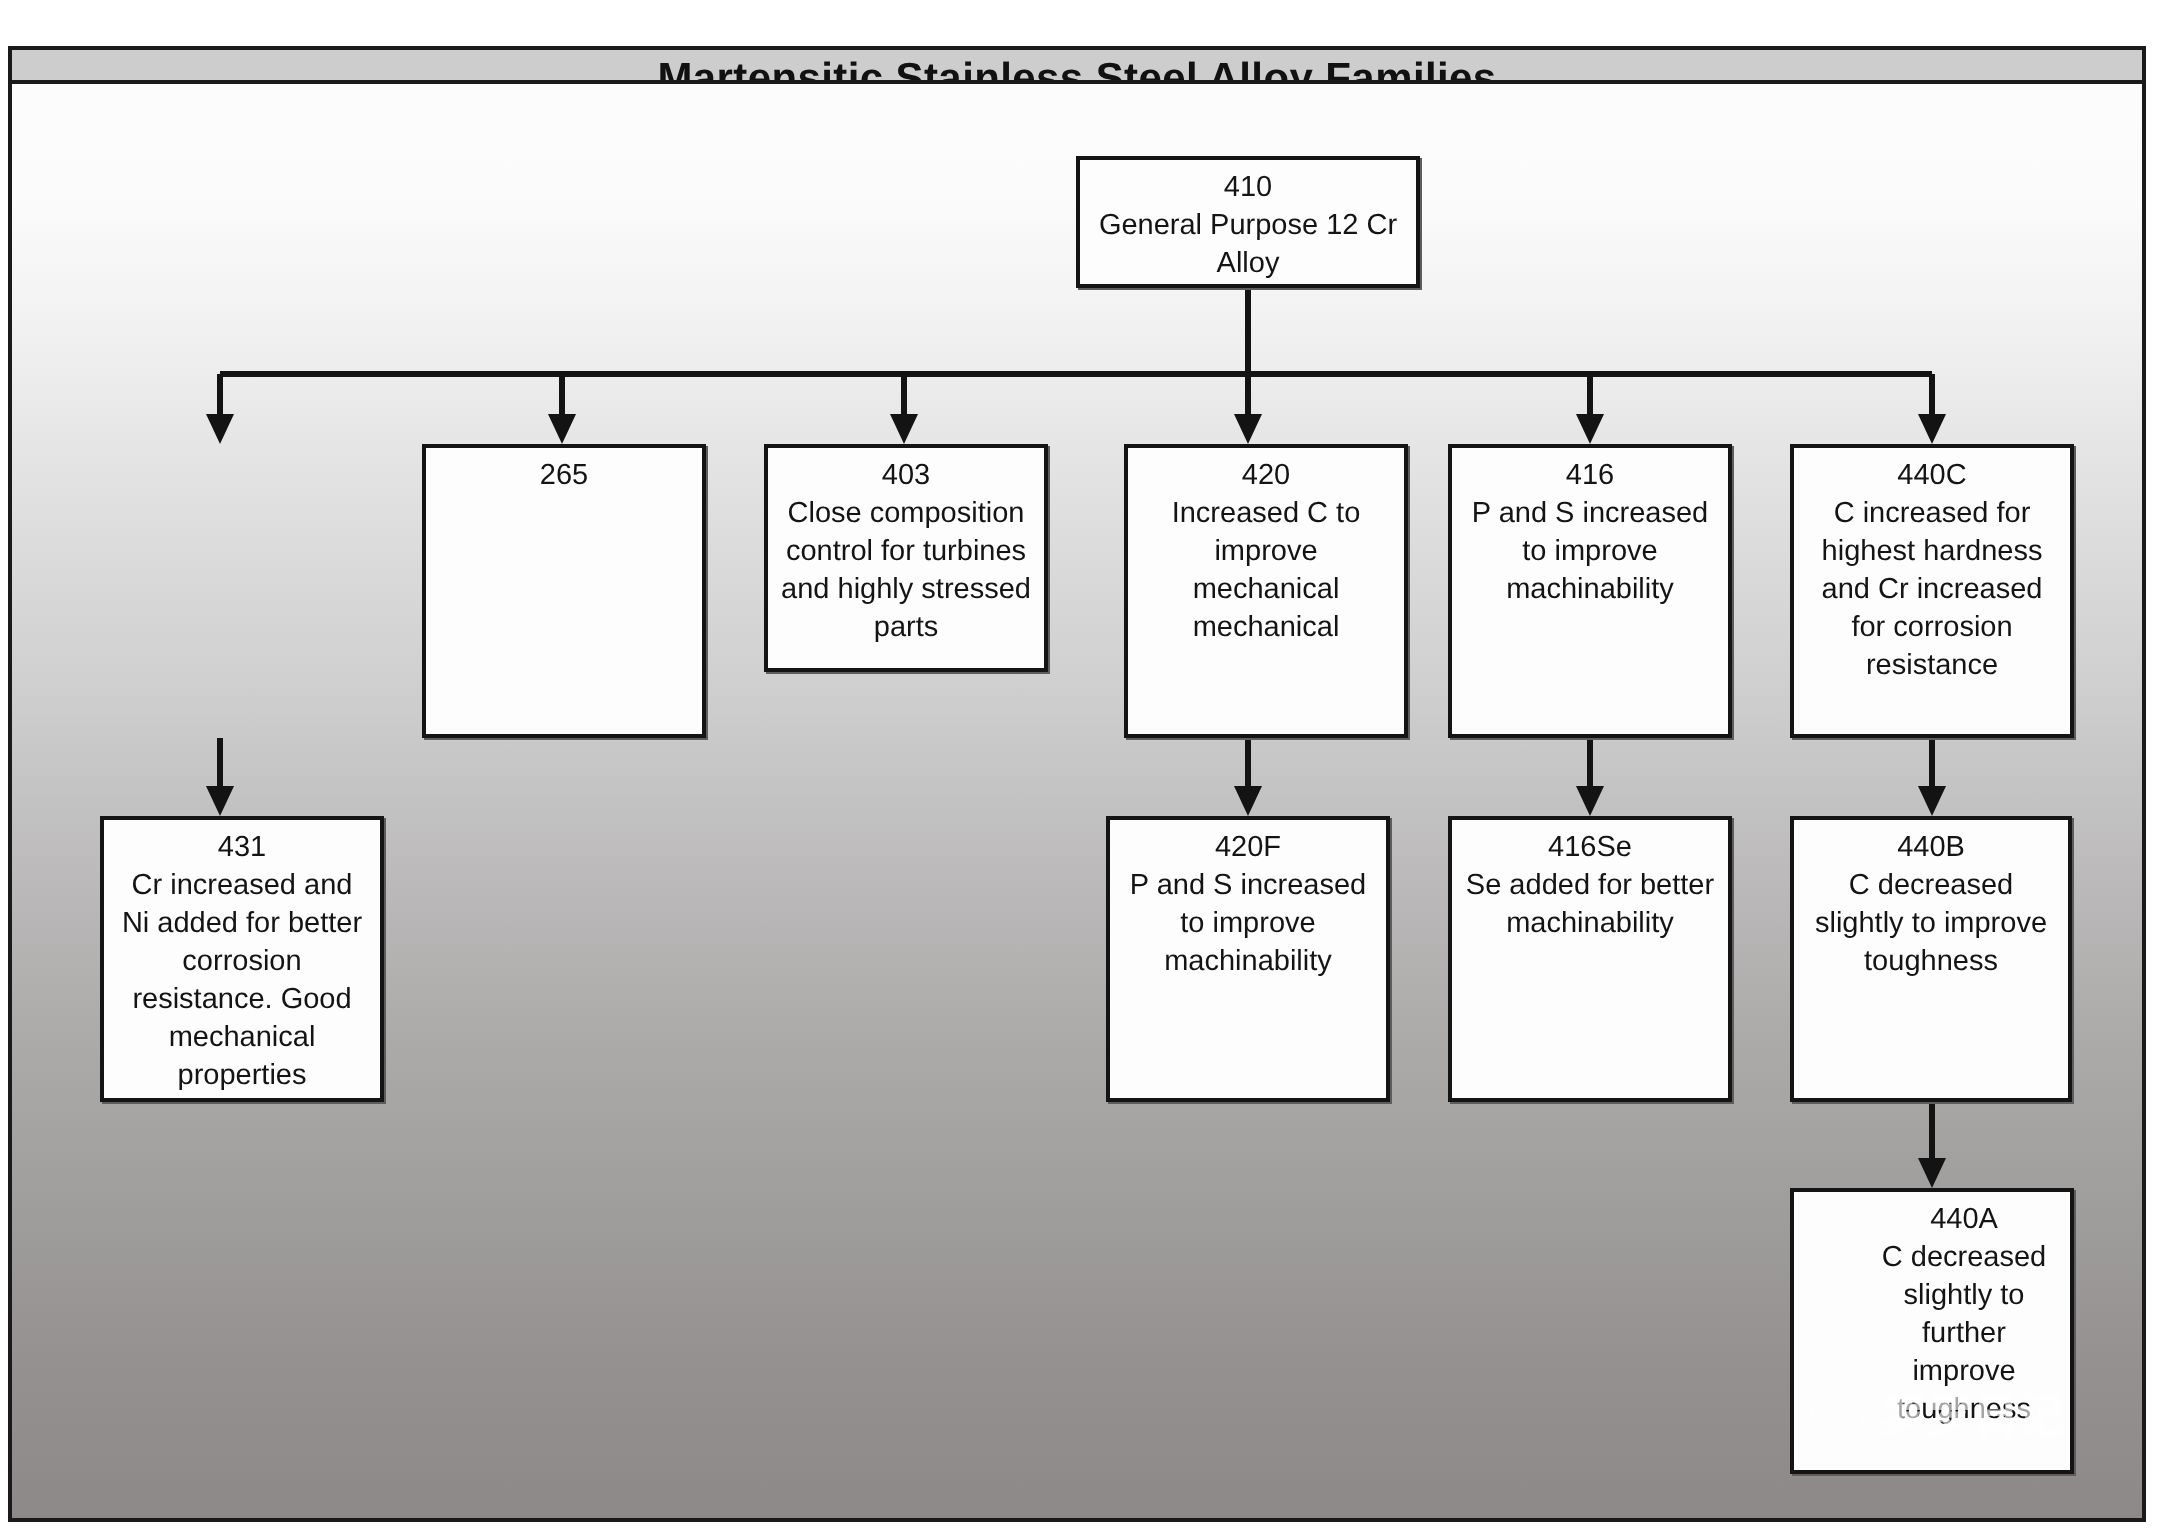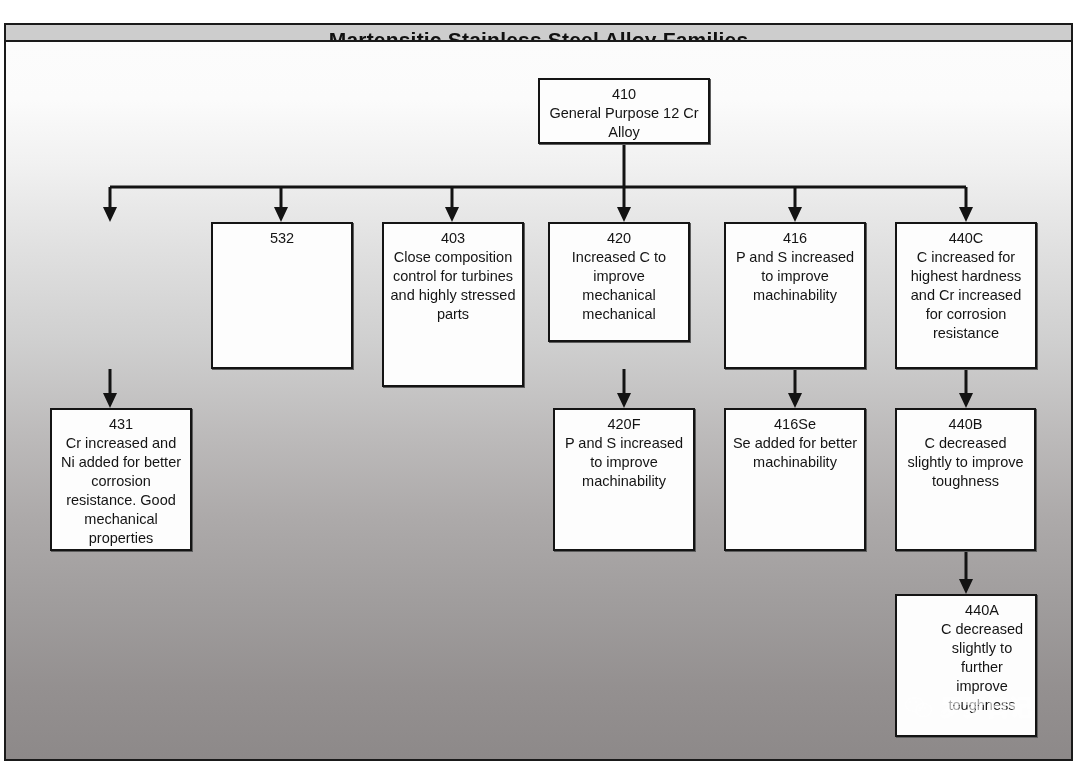--- a/index.html
+++ b/index.html
@@ -196,29 +196,29 @@
       <polygon class="arrowhead" points="960,552 953,537 967,537"></polygon>
     </svg>
 
     <div class="node" style="left:532px; top:36px; width:172px; height:66px;">
       <span class="node-code">410</span>
       <span class="node-desc">General Purpose 12 Cr Alloy</span>
     </div>
 
 
     <div class="node" style="left:205px; top:180px; width:142px; height:147px;">
-      <span class="node-code">532</span>
-    </div>
-
-    <div class="node" style="left:376px; top:180px; width:142px; height:165px;">
+      <span class="node-code">265</span>
+    </div>
+
+    <div class="node" style="left:376px; top:180px; width:142px; height:114px;">
       <span class="node-code">403</span>
       <span class="node-desc">Close composition control for turbines and highly stressed parts</span>
     </div>
 
-    <div class="node" style="left:542px; top:180px; width:142px; height:120px;">
+    <div class="node" style="left:556px; top:180px; width:142px; height:147px;">
       <span class="node-code">420</span>
       <span class="node-desc">Increased C to improve mechanical mechanical</span>
     </div>
 
     <div class="node" style="left:718px; top:180px; width:142px; height:147px;">
       <span class="node-code">416</span>
       <span class="node-desc">P and S increased to improve machinability</span>
     </div>
 
     <div class="node" style="left:889px; top:180px; width:142px; height:147px;">

